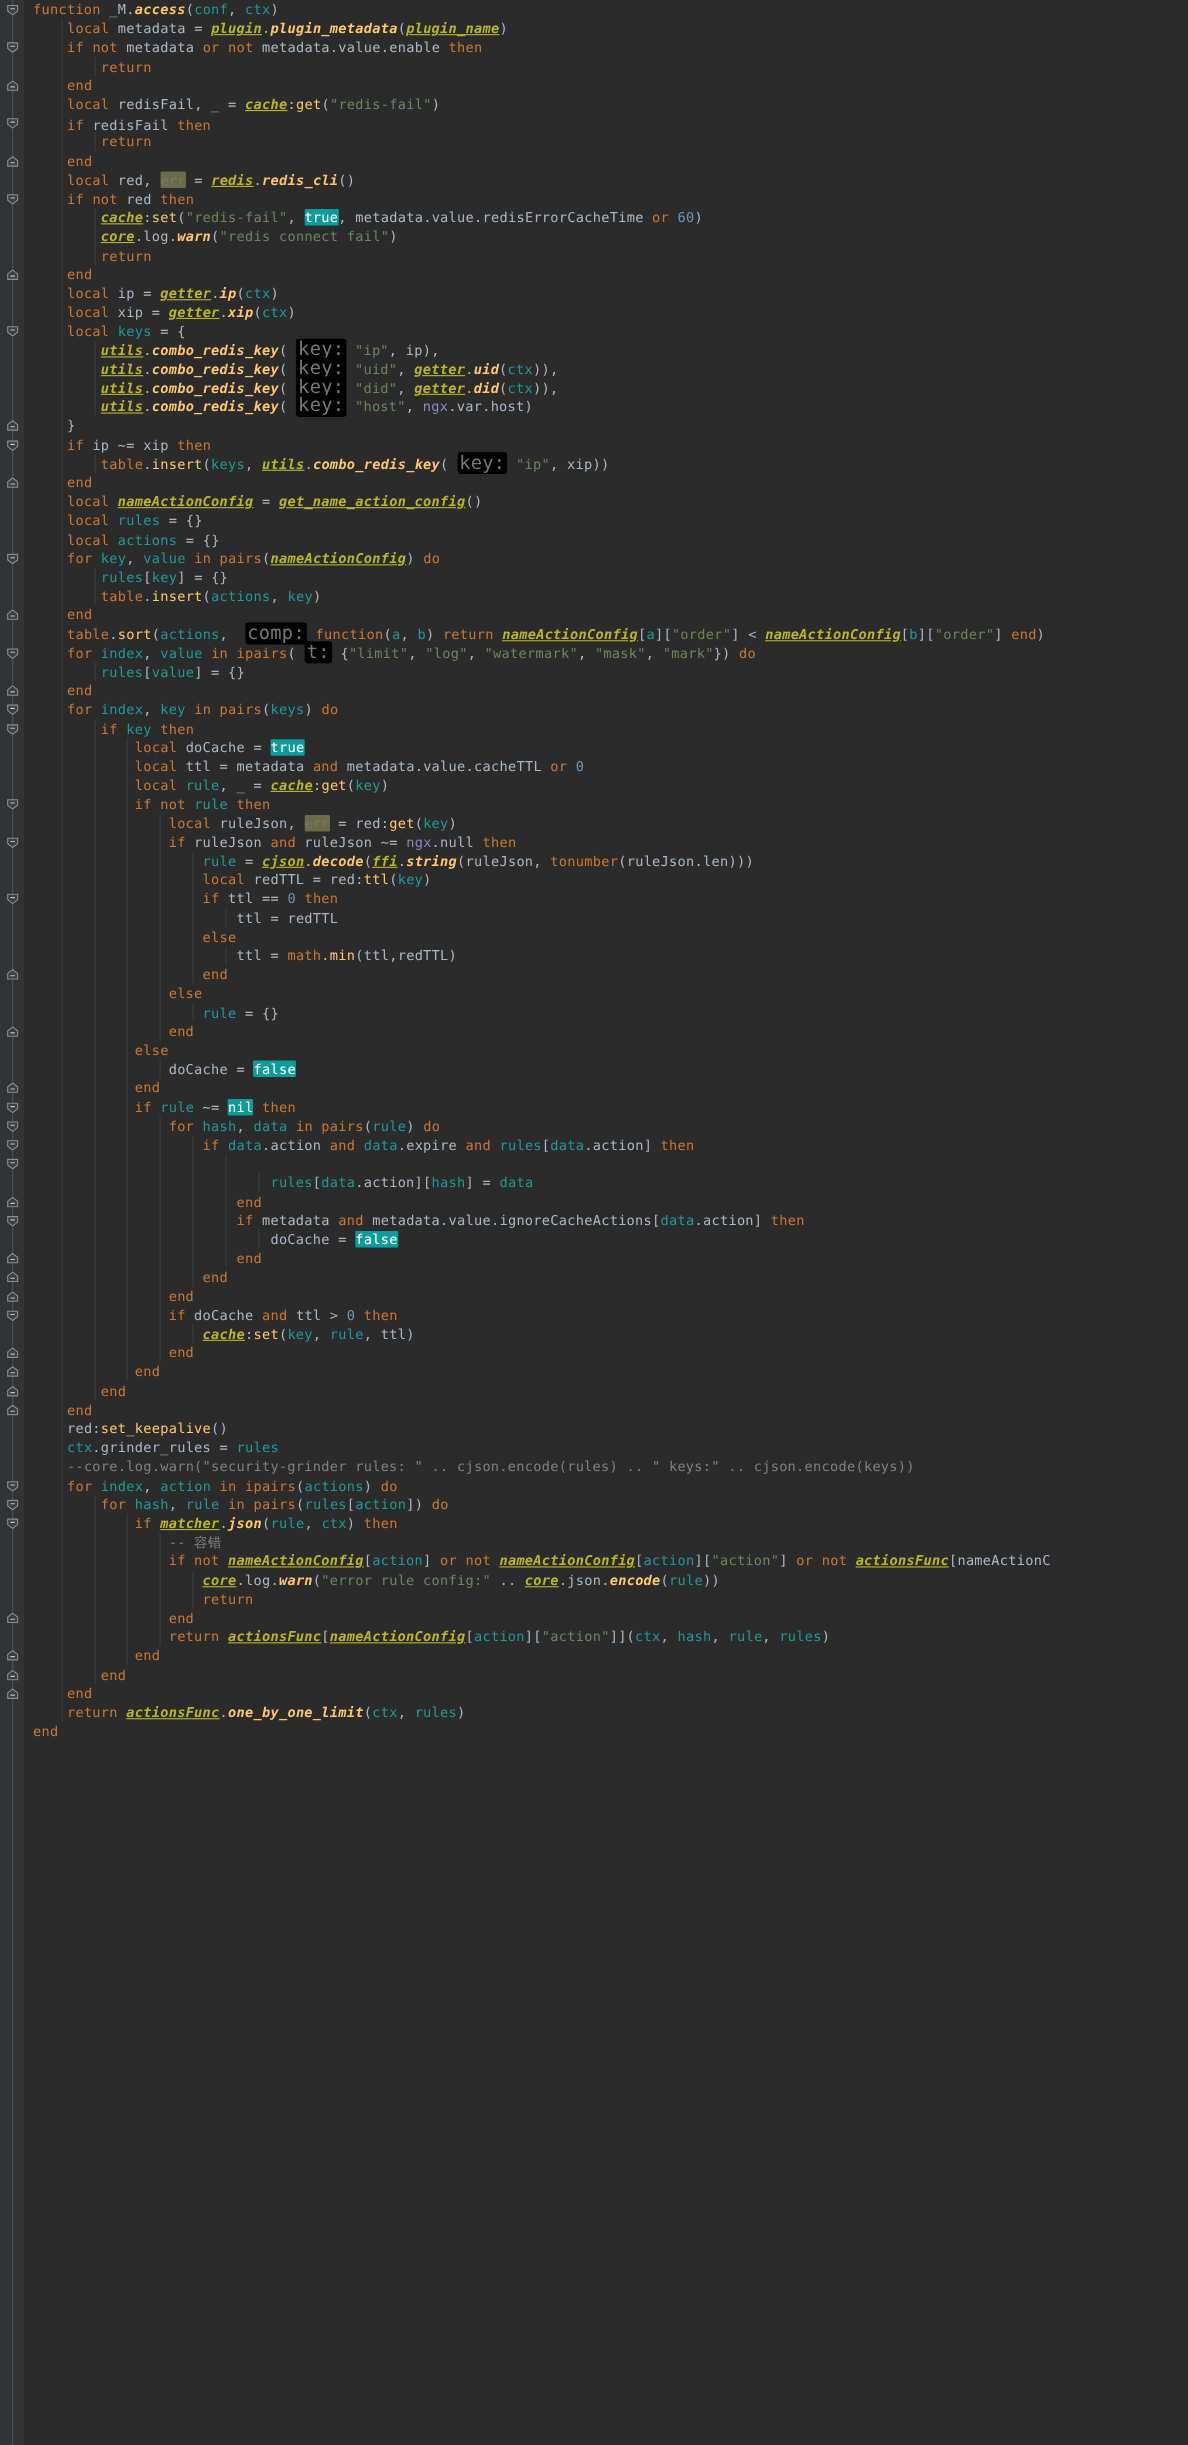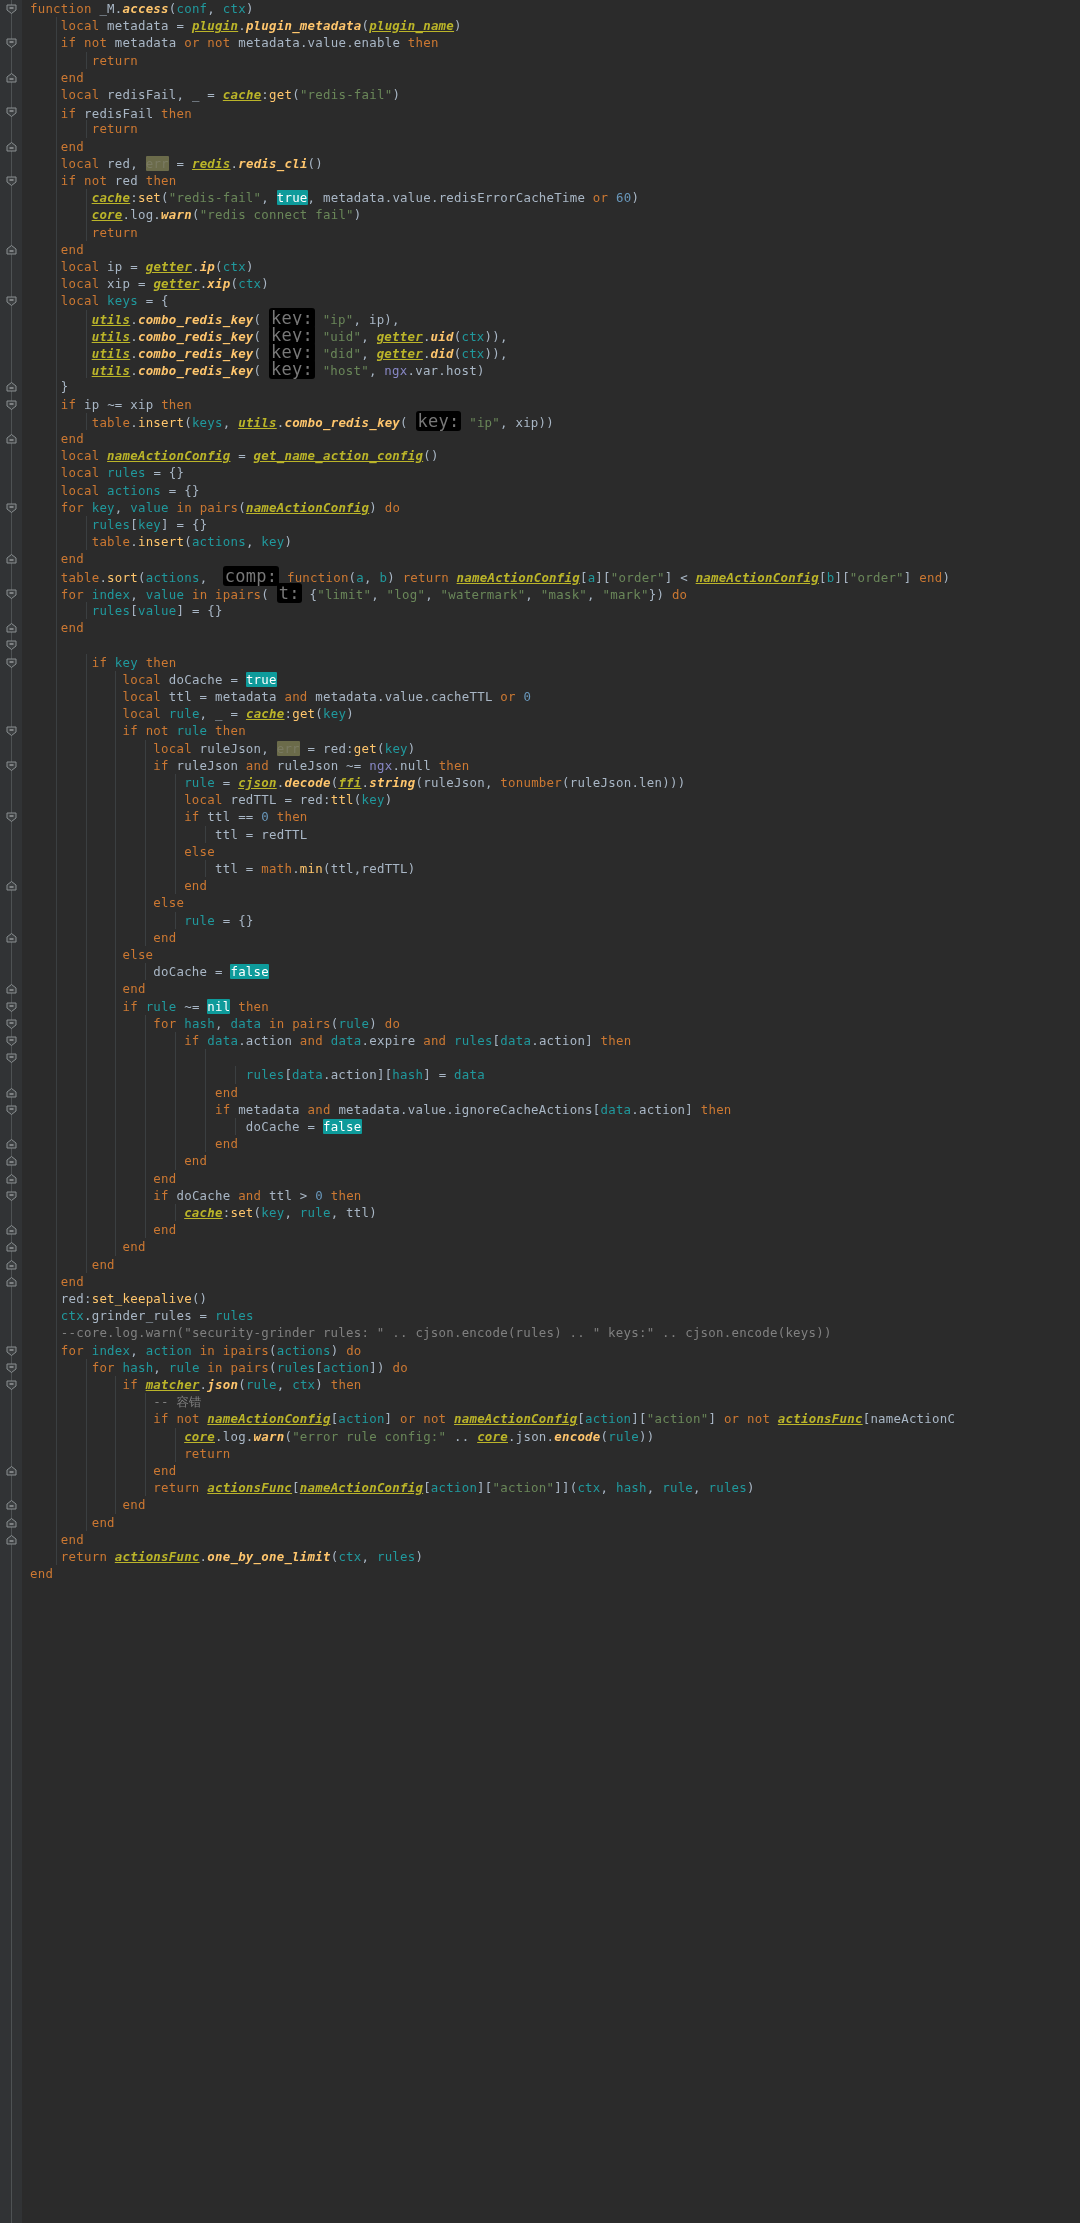--- a/index.html
+++ b/index.html
@@ -406,20 +406,21 @@
         <div class="line" style="top: 464.4px;">    <span class="kw">local</span> <span class="loc">rules</span> <span class="op">=</span> <span class="op">{</span><span class="op">}</span></div>
         <div class="line" style="top: 481.6px;">    <span class="kw">local</span> <span class="loc">actions</span> <span class="op">=</span> <span class="op">{</span><span class="op">}</span></div>
         <div class="line" style="top: 498.8px;">    <span class="kw">for</span> <span class="loc">key</span><span class="op">,</span> <span class="loc">value</span> <span class="kw">in</span> <span class="tablefn">pairs</span><span class="op">(</span><span class="mod">nameActionConfig</span><span class="op">)</span> <span class="kw">do</span></div>
         <div class="line" style="top: 516px;">        <span class="loc">rules</span><span class="op">[</span><span class="loc">key</span><span class="op">]</span> <span class="op">=</span> <span class="op">{</span><span class="op">}</span></div>
         <div class="line" style="top: 533.2px;">        <span class="tablefn">table</span><span class="op">.</span><span class="method">insert</span><span class="op">(</span><span class="loc">actions</span><span class="op">,</span> <span class="loc">key</span><span class="op">)</span></div>
         <div class="line" style="top: 550.4px;">    <span class="kw">end</span></div>
         <div class="line" style="top: 567.6px;">    <span class="tablefn">table</span><span class="op">.</span><span class="method">sort</span><span class="op">(</span><span class="loc">actions</span><span class="op">,</span>  <span class="hintbox">comp:</span> <span class="kw">function</span><span class="op">(</span><span class="loc">a</span><span class="op">,</span> <span class="loc">b</span><span class="op">)</span> <span class="kw">return</span> <span class="mod">nameActionConfig</span><span class="op">[</span><span class="loc">a</span><span class="op">]</span><span class="op">[</span><span class="str">"order"</span><span class="op">]</span> <span class="op">&lt;</span> <span class="mod">nameActionConfig</span><span class="op">[</span><span class="loc">b</span><span class="op">]</span><span class="op">[</span><span class="str">"order"</span><span class="op">]</span> <span class="kw">end</span><span class="op">)</span></div>
         <div class="line" style="top: 584.8px;">    <span class="kw">for</span> <span class="loc">index</span><span class="op">,</span> <span class="loc">value</span> <span class="kw">in</span> <span class="tablefn">ipairs</span><span class="op">(</span> <span class="hintbox">t:</span> <span class="op">{</span><span class="str">"limit"</span><span class="op">,</span> <span class="str">"log"</span><span class="op">,</span> <span class="str">"watermark"</span><span class="op">,</span> <span class="str">"mask"</span><span class="op">,</span> <span class="str">"mark"</span><span class="op">}</span><span class="op">)</span> <span class="kw">do</span></div>
         <div class="line" style="top: 602px;">        <span class="loc">rules</span><span class="op">[</span><span class="loc">value</span><span class="op">]</span> <span class="op">=</span> <span class="op">{</span><span class="op">}</span></div>
         <div class="line" style="top: 619.2px;">    <span class="kw">end</span></div>
+        <div class="line" style="top: 636.4px;">    <span class="kw">for</span> <span class="loc">index</span><span class="op">,</span> <span class="loc">key</span> <span class="kw">in</span> <span class="tablefn">pairs</span><span class="op">(</span><span class="loc">keys</span><span class="op">)</span> <span class="kw">do</span></div>
         <div class="line" style="top: 653.6px;">        <span class="kw">if</span> <span class="loc">key</span> <span class="kw">then</span></div>
         <div class="line" style="top: 670.8px;">            <span class="kw">local</span> <span class="ident">doCache</span> <span class="op">=</span> <span class="hl-true">true</span></div>
         <div class="line" style="top: 688px;">            <span class="kw">local</span> <span class="ident">ttl</span> <span class="op">=</span> <span class="ident">metadata</span> <span class="kw">and</span> <span class="ident">metadata</span><span class="op">.</span><span class="glob">value</span><span class="op">.</span><span class="glob">cacheTTL</span> <span class="kw">or</span> <span class="num">0</span></div>
         <div class="line" style="top: 705.2px;">            <span class="kw">local</span> <span class="loc">rule</span><span class="op">,</span> <span class="ident">_</span> <span class="op">=</span> <span class="mod">cache</span><span class="op">:</span><span class="method">get</span><span class="op">(</span><span class="loc">key</span><span class="op">)</span></div>
         <div class="line" style="top: 722.4px;">            <span class="kw">if</span> <span class="kw">not</span> <span class="loc">rule</span> <span class="kw">then</span></div>
         <div class="line" style="top: 739.6px;">                <span class="kw">local</span> <span class="ident">ruleJson</span><span class="op">,</span> <span class="hl-err">err</span> <span class="op">=</span> <span class="ident">red</span><span class="op">:</span><span class="method">get</span><span class="op">(</span><span class="loc">key</span><span class="op">)</span></div>
         <div class="line" style="top: 756.8px;">                <span class="kw">if</span> <span class="ident">ruleJson</span> <span class="kw">and</span> <span class="ident">ruleJson</span> <span class="op">~</span><span class="op">=</span> <span class="builtin">ngx</span><span class="op">.</span><span class="glob">null</span> <span class="kw">then</span></div>
         <div class="line" style="top: 774px;">                    <span class="loc">rule</span> <span class="op">=</span> <span class="mod">cjson</span><span class="op">.</span><span class="fni">decode</span><span class="op">(</span><span class="mod">ffi</span><span class="op">.</span><span class="fni">string</span><span class="op">(</span><span class="ident">ruleJson</span><span class="op">,</span> <span class="tablefn">tonumber</span><span class="op">(</span><span class="ident">ruleJson</span><span class="op">.</span><span class="glob">len</span><span class="op">)</span><span class="op">)</span><span class="op">)</span></div>
         <div class="line" style="top: 791.2px;">                    <span class="kw">local</span> <span class="ident">redTTL</span> <span class="op">=</span> <span class="ident">red</span><span class="op">:</span><span class="method">ttl</span><span class="op">(</span><span class="loc">key</span><span class="op">)</span></div>
         <div class="line" style="top: 808.4px;">                    <span class="kw">if</span> <span class="ident">ttl</span> <span class="op">=</span><span class="op">=</span> <span class="num">0</span> <span class="kw">then</span></div>

